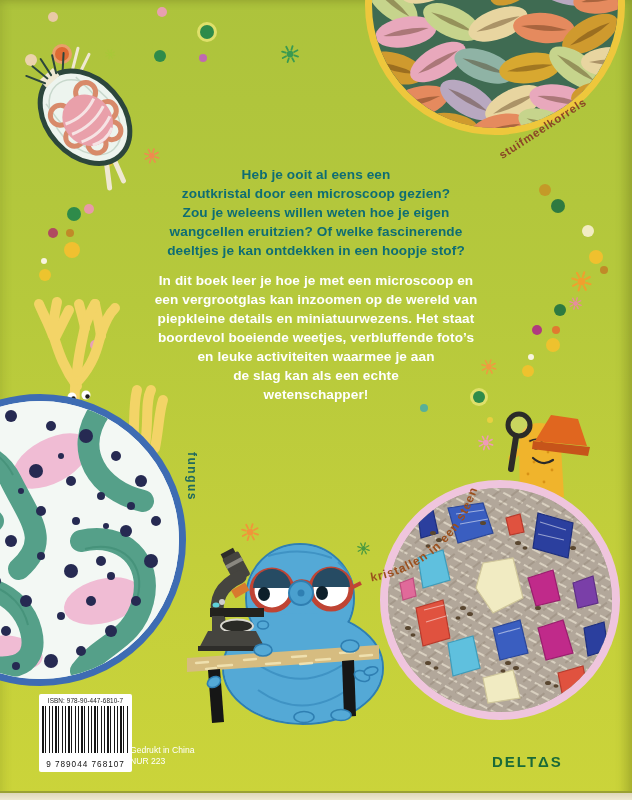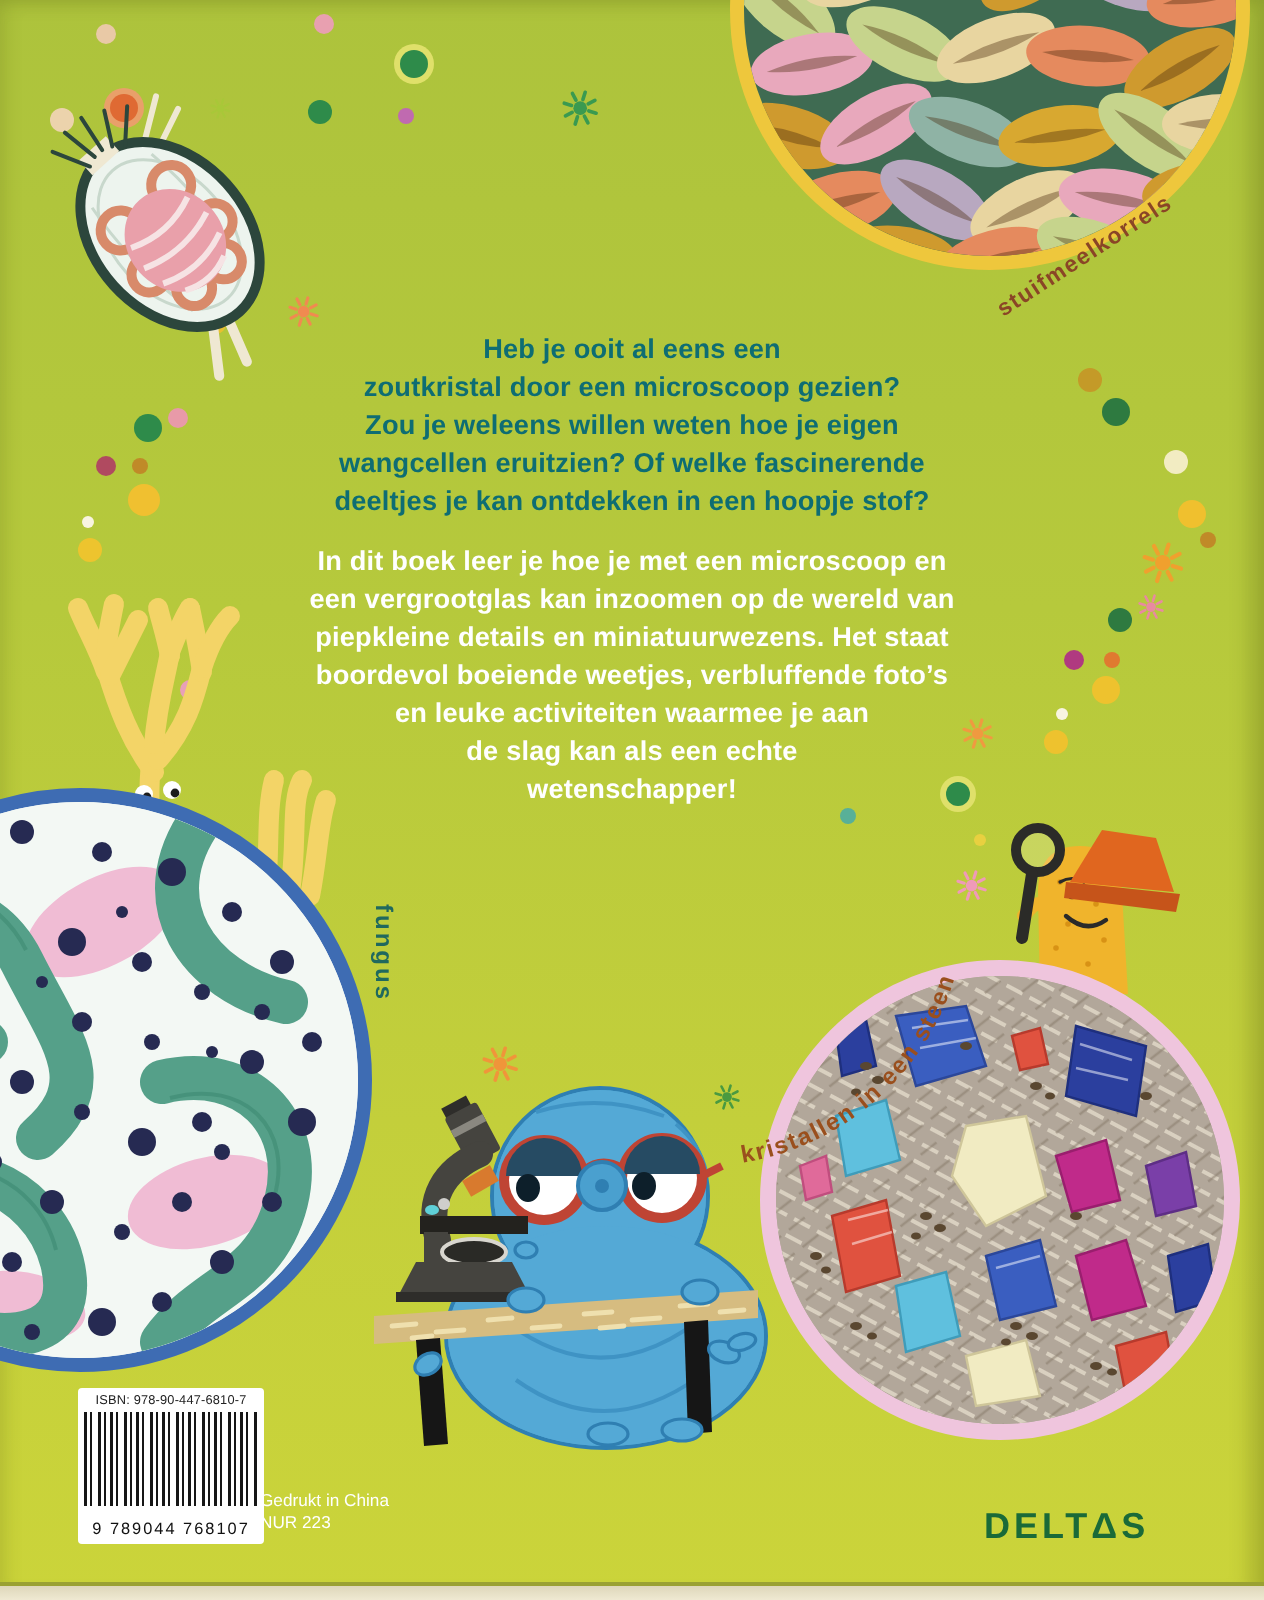--- a/index.html
+++ b/index.html
@@ -25,21 +25,21 @@
   .crystal-circle{left:380px;top:480px;width:240px;height:240px;border:8px solid #efc5dd;background:#b2a79a;}
   .img-label{position:absolute;font-weight:bold;}
   .label-pollen{left:500px;top:150px;font-size:11.5px;letter-spacing:.8px;color:#8a4526;transform:rotate(-33deg);transform-origin:0 50%;}
   .label-fungus{left:199px;top:452px;font-size:12px;letter-spacing:1.5px;color:#20695e;transform:rotate(90deg);transform-origin:0 0;}
   .barcode-box{left:39px;top:694px;width:93px;height:78px;background:#fff;border-radius:2px;padding:3px 3px 2px 3px;box-sizing:border-box;text-align:center;}
   .isbn-line{font-size:6.4px;color:#222;letter-spacing:.1px;white-space:nowrap;}
   .bars{margin-top:2px;height:47px;background:
     repeating-linear-gradient(90deg,#161616 0 1.5px,#fff 1.5px 3px,#161616 3px 4px,#fff 4px 7px,#161616 7px 8.5px,#fff 8.5px 10px,#161616 10px 10.8px,#fff 10.8px 13px);}
   .barcode-digits{margin-top:7px;font-family:Liberation Sans, sans-serif;font-size:8.2px;color:#111;letter-spacing:1px;white-space:nowrap;}
   .print-info{left:130px;top:745px;color:#fff;font-size:8.6px;line-height:11px;white-space:pre-line;}
-  .publisher{left:492px;top:753px;color:#1a6a38;font-size:18px;font-weight:bold;letter-spacing:2px;}
+  .publisher{left:492px;top:753px;color:#1a6a38;font-size:15px;font-weight:bold;letter-spacing:2px;}
   .page-edge{left:0;top:791px;width:632px;height:9px;background:linear-gradient(180deg,#9aa133 0 2px,#ded7ba 2px,#efe9d2 100%);}
   svg.illu{position:absolute;overflow:visible;}
 </style>
 </head>
 <body>
 
 <div class="cover">
 
   <div class="confetti-layer">
       <span class="dot" style="background: rgb(233, 201, 166); height: 10px; width: 10px; left: 48px; top: 12px;"></span>

